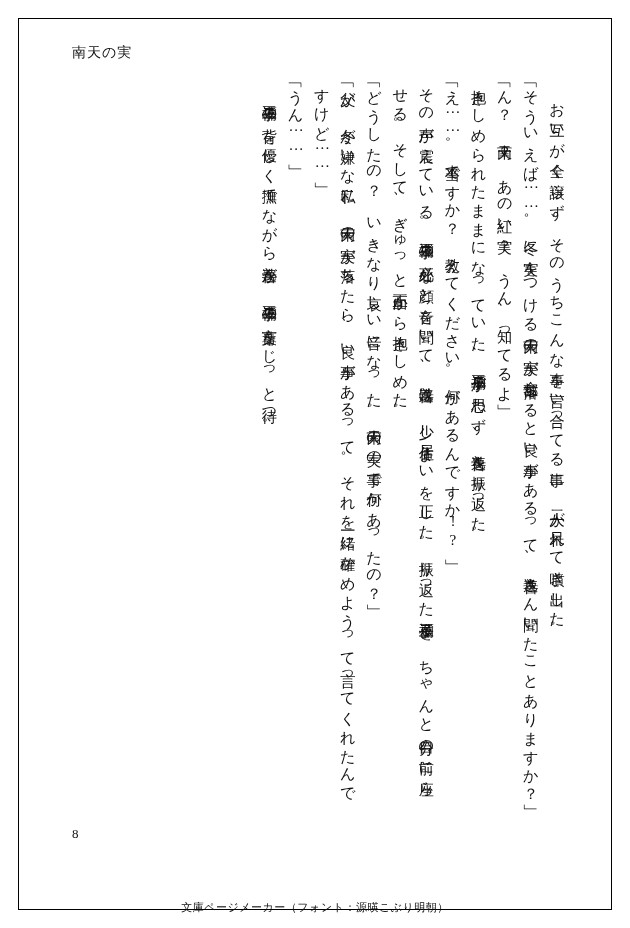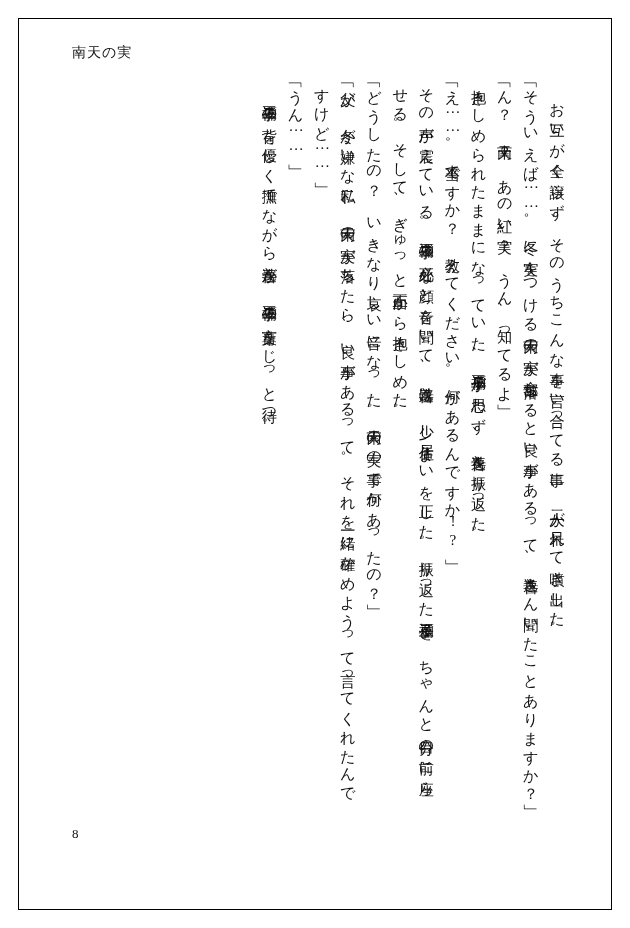--- a/index.html
+++ b/index.html
@@ -112,14 +112,15 @@
     <p>「え……。本当ですか？　教えてください。何があるんですか!?」</p>
     <p>その声が震えている。禰豆子の必死な顔と音を聞いて、善逸は、少し居住まいを正した。振り返った禰豆子を、ちゃんと自分の前に座らせる。そして、ぎゅっと正面から抱きしめた。</p>
     <p>「どうしたの？　いきなり哀しい音になった。南天の実の事で何かあったの？」</p>
     <p>「父が、冬が嫌いな私に、南天の実が落ちたら、良い事があるって。それを一緒に確かめようって言ってくれたんですけど……」</p>
     <p>「うん……」</p>
     <p class="indent">禰豆子の背を優しく撫でながら善逸が、禰豆子の言葉をじっと待つ。</p>
   </div>
 
   <div id="page-number">8</div>
 
+  <div id="footer-credit">文庫ページメーカー（フォント：源暎こぶり明朝）</div>
 
 </div>
 
 </body></html>

